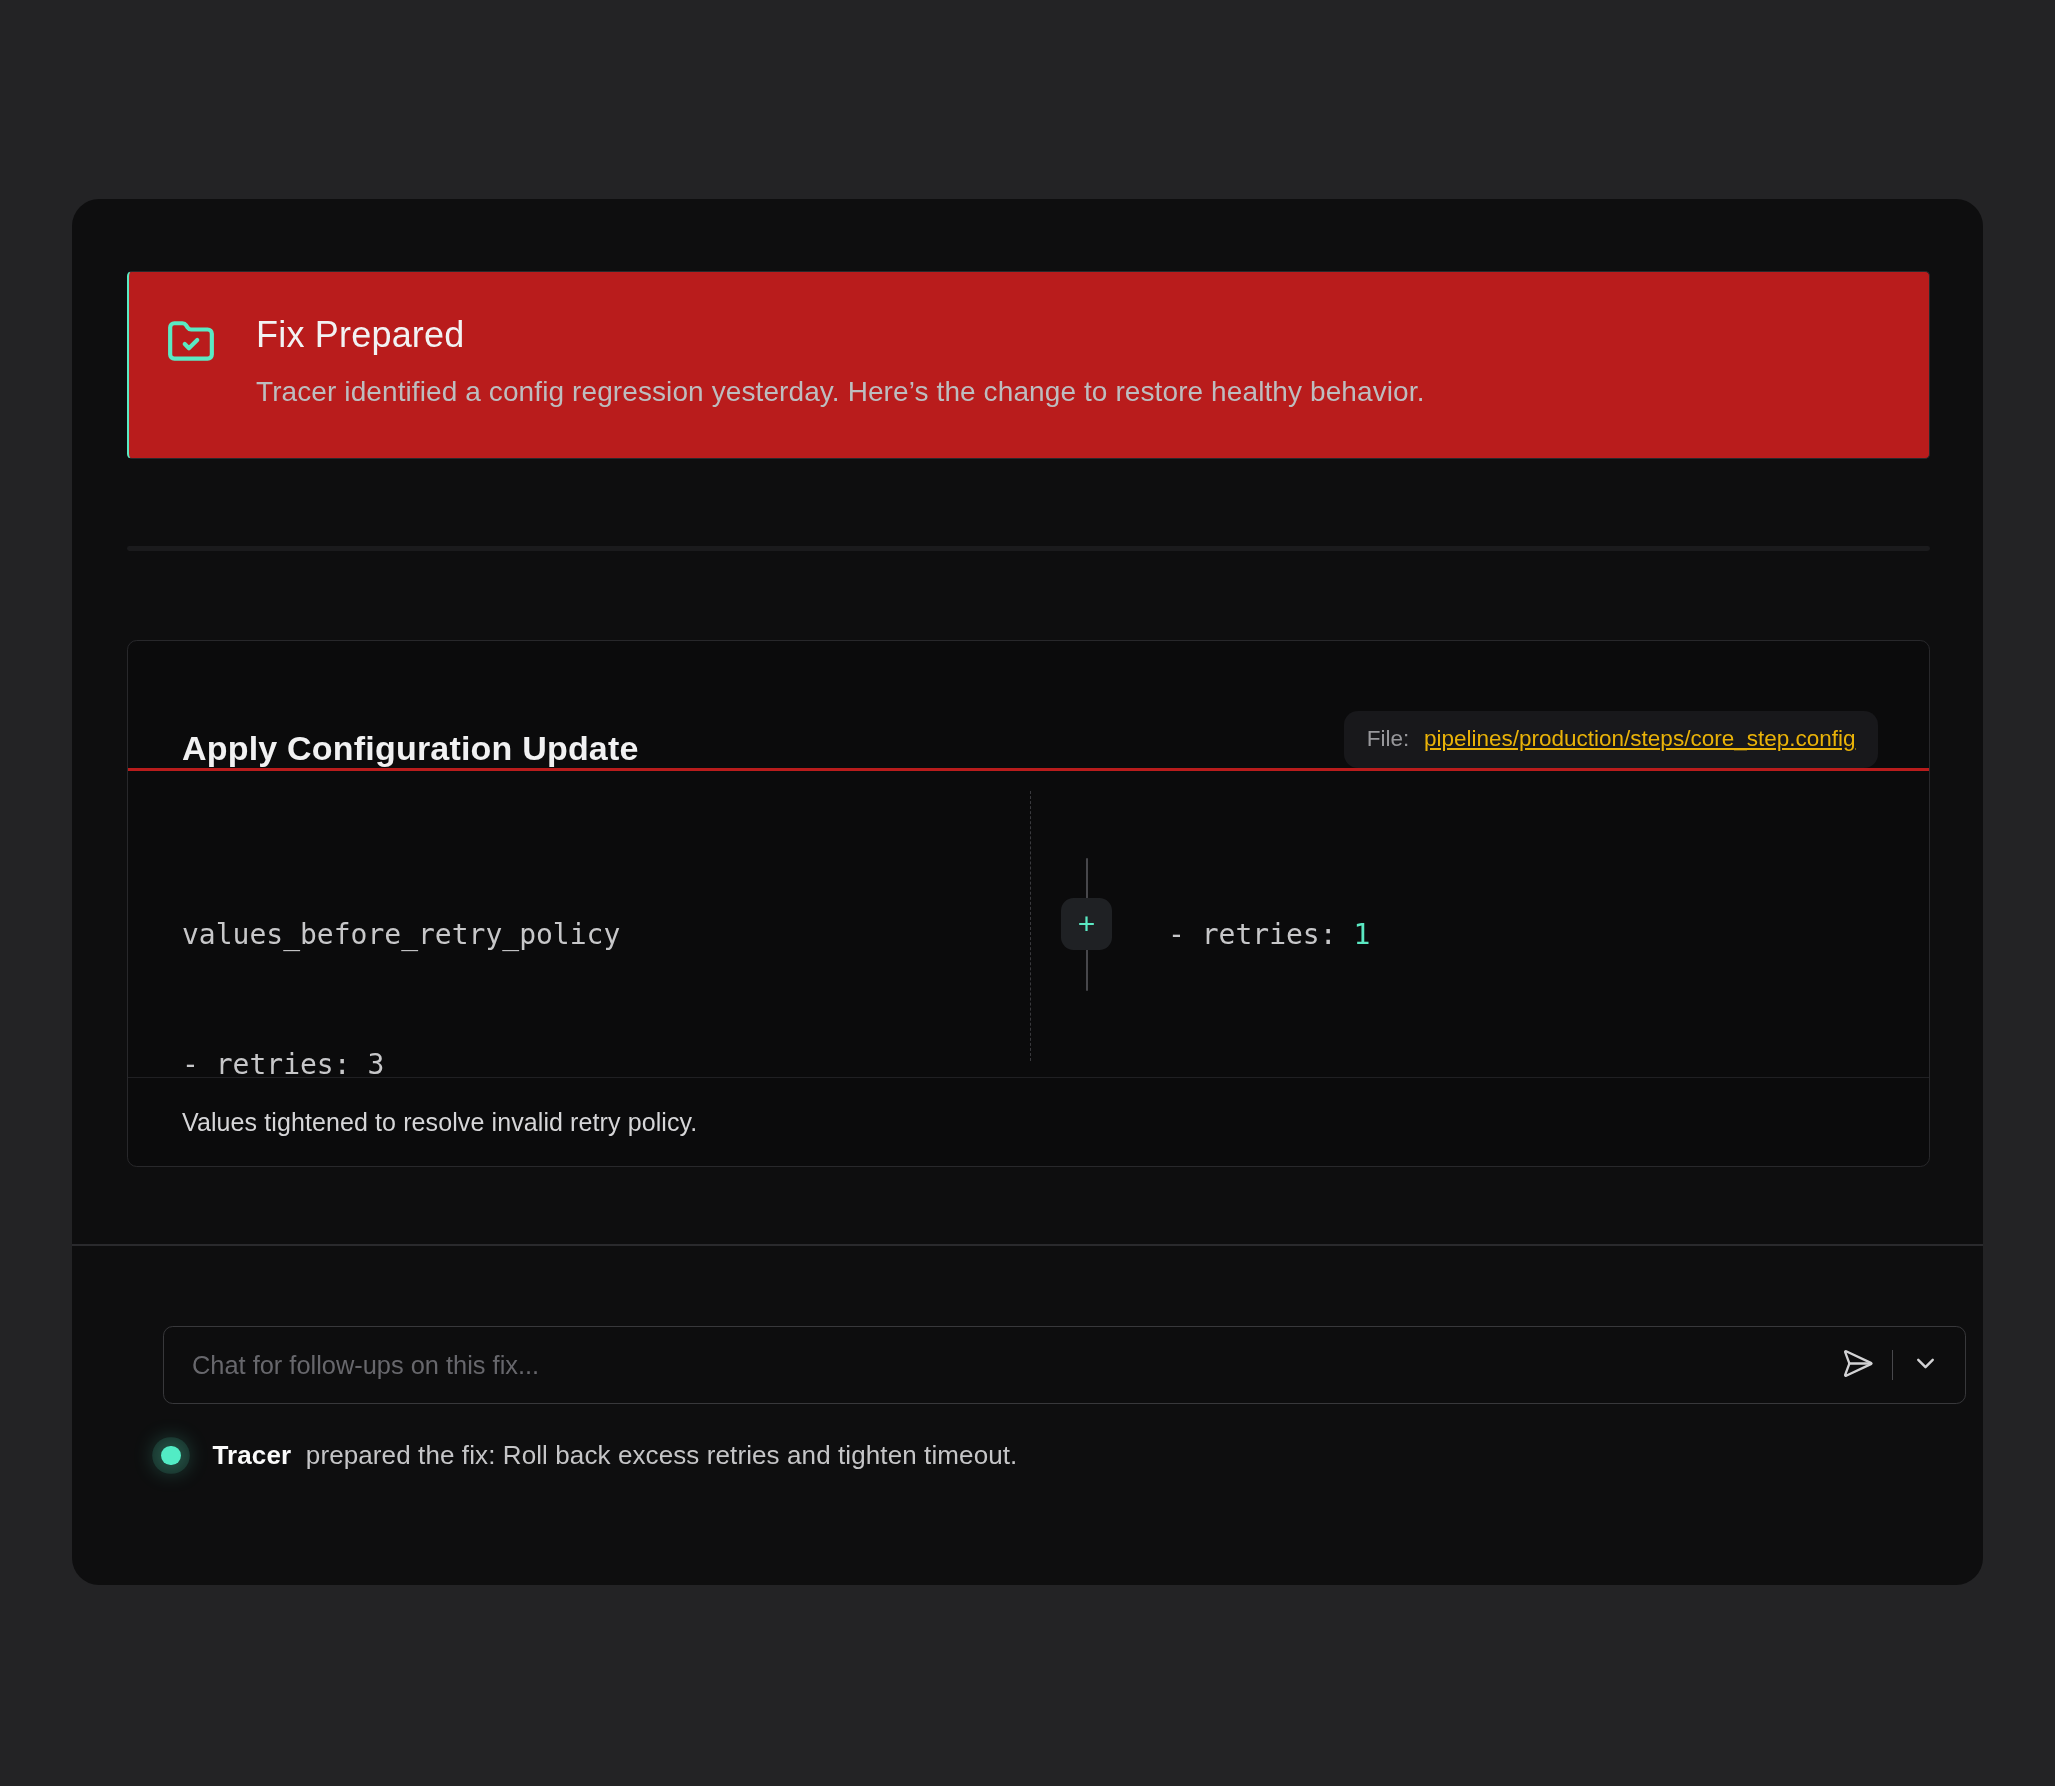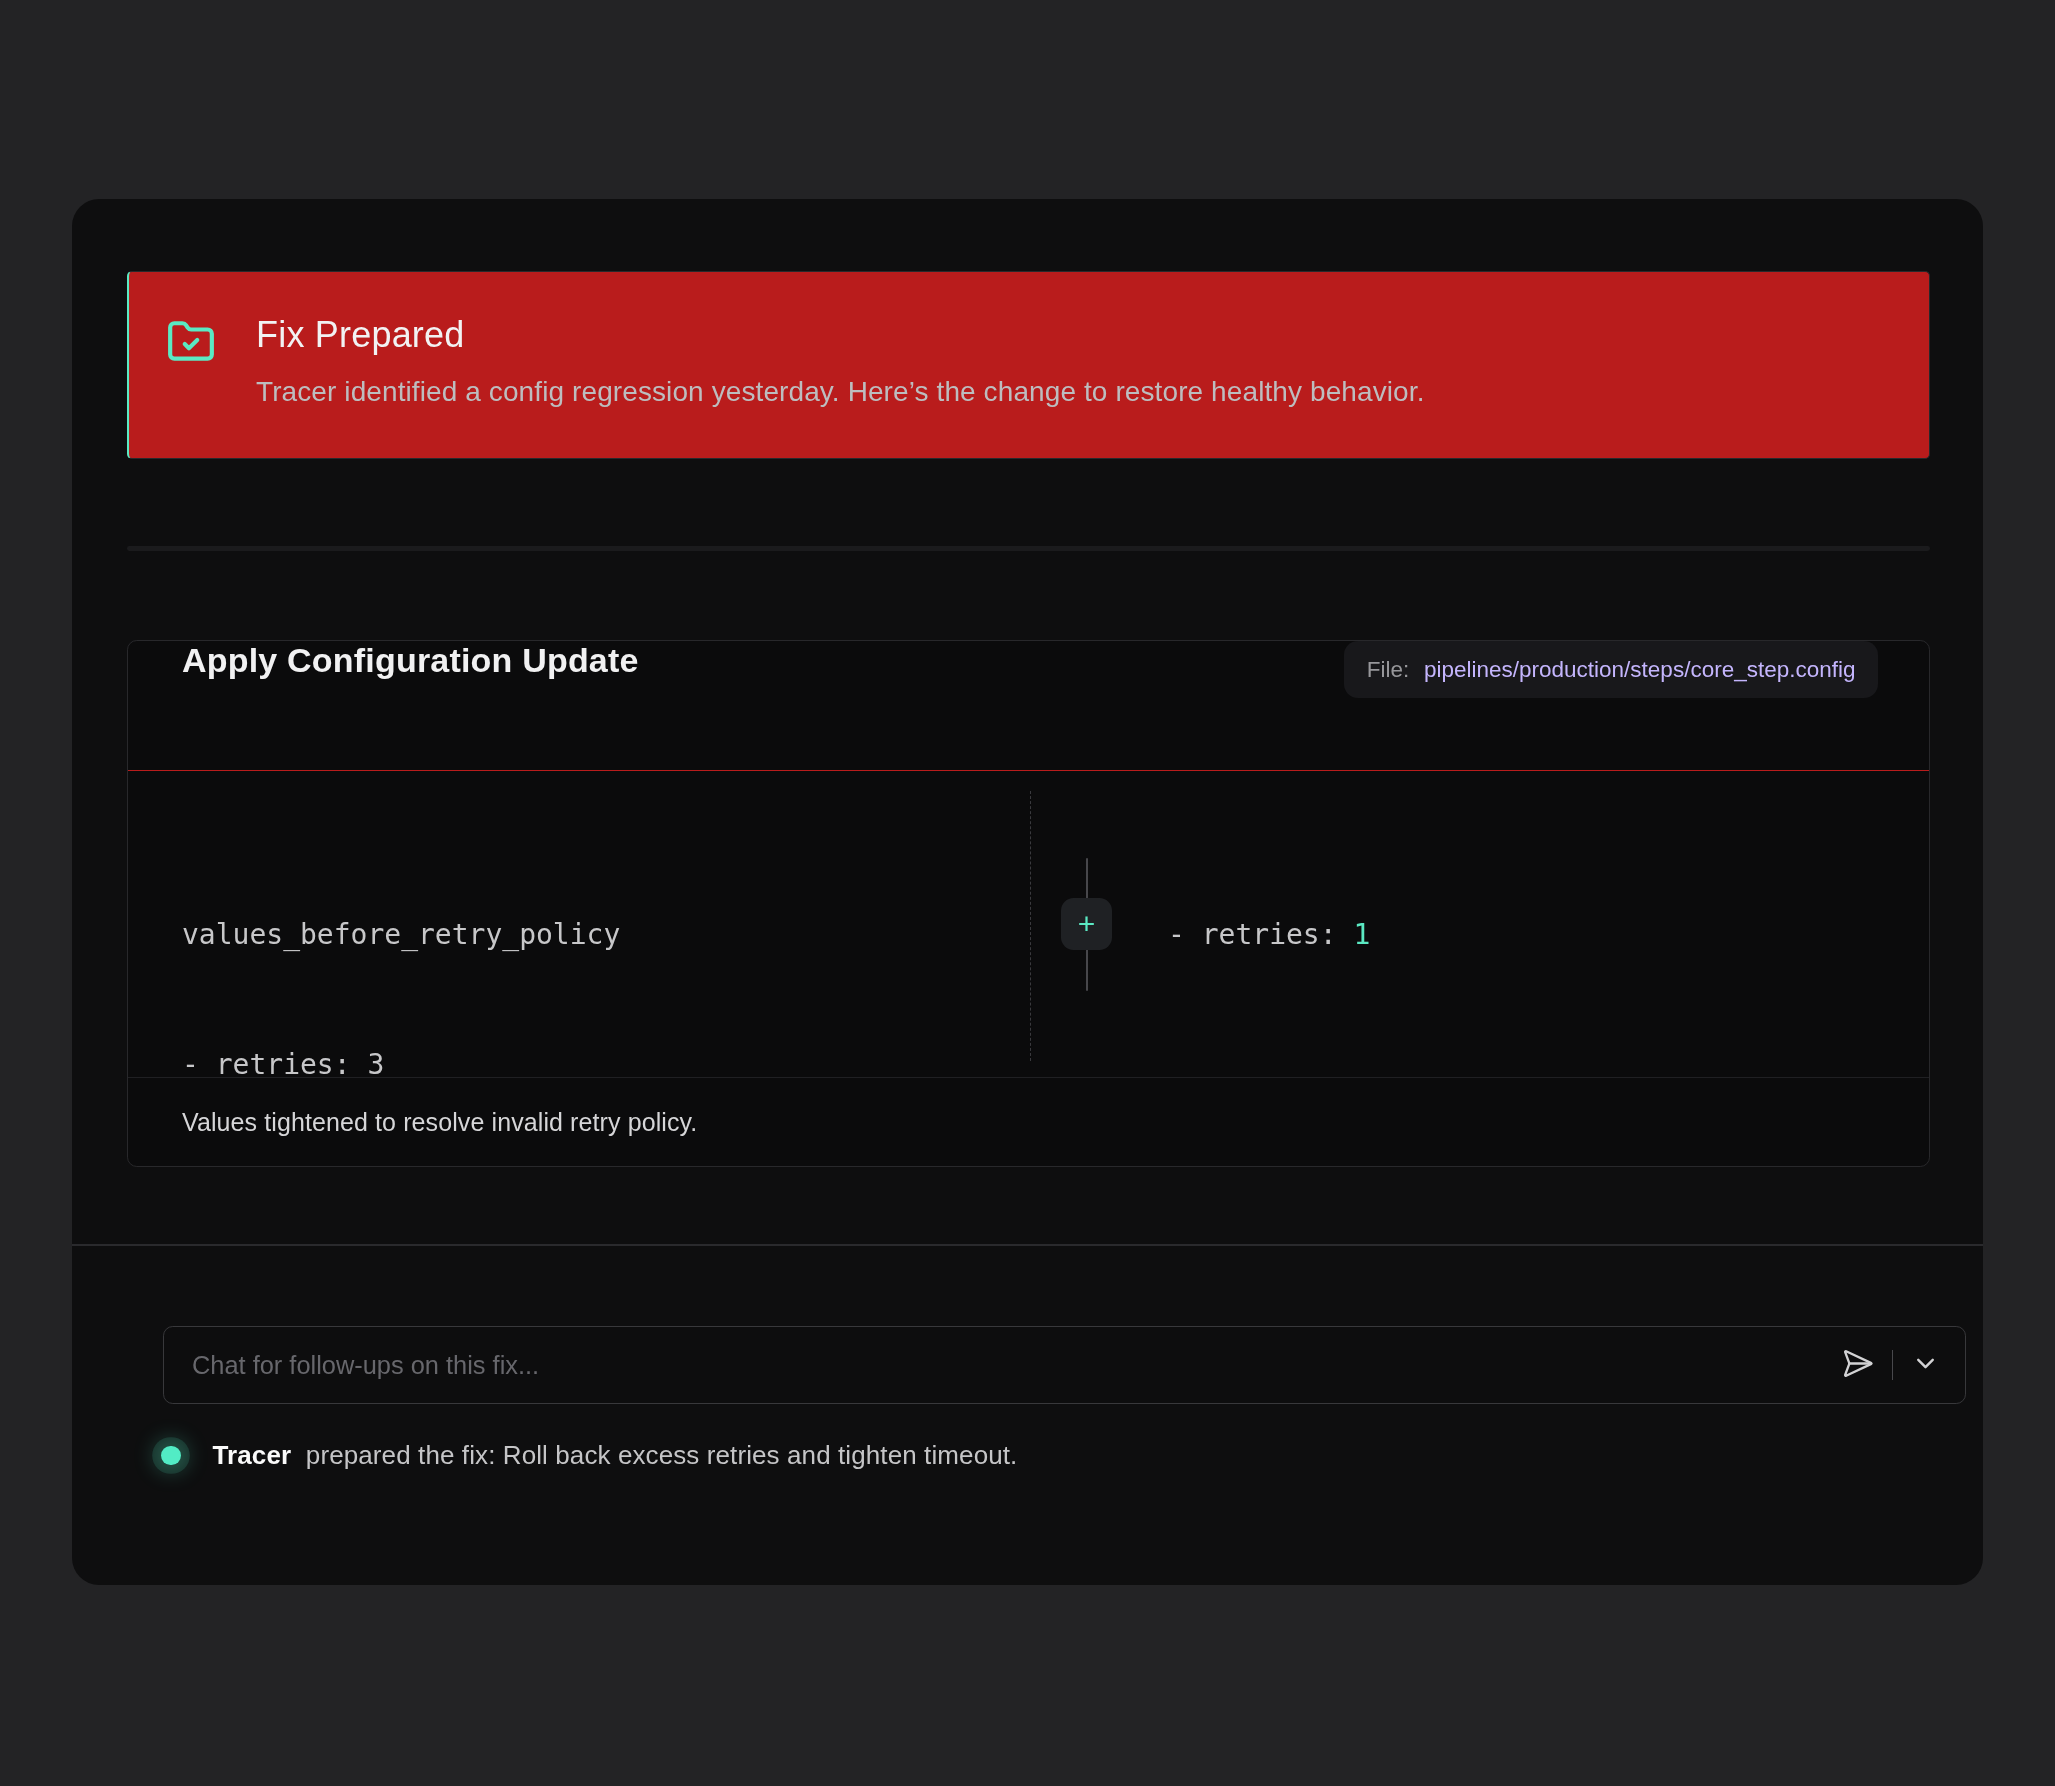--- a/index.html
+++ b/index.html
@@ -44,33 +44,33 @@
     position:absolute; left:55px; top:441px;
     width:1803px; height:527px;
     background:#0b0b0c;
     border:1px solid #28282b;
     border-radius:9.8px;
     display:flex; flex-direction:column;
     overflow:hidden;
   }
   .section-header {
     height:130px; flex:0 0 auto;
-    display:flex; align-items:flex-start; justify-content:space-between;
+    display:flex; align-items:flex-end; justify-content:space-between;
     padding:0 51px 0 54px;
-    border-bottom:1px solid #b91c1c;
+    border-bottom:3px solid #b91c1c;
   }
   .section-title { font-size:34px; font-weight:600; color:#f1f1f2; letter-spacing:0.2px; }
   .file-chip {
     background:#18181b; border-radius:14px;
     padding:15.6px 22.5px;
     display:flex; align-items:center; gap:14.7px;
     font-size:22.5px;
   }
   .file-chip .file-label { color:#97979b; }
-  .file-chip .file-path { color:#c4b5fd; }
+  .file-chip .file-path { color:#eab308;text-decoration:underline; }
   .diff { position:relative; flex:1 1 auto; font-family:"DejaVu Sans Mono", monospace; font-size:28px; color:#c7c7c9; }
   .code-block { position:absolute; top:66px; white-space:pre; }
   .code-before { left:54px; }
   .code-after  { left:1040px; }
   .code-line { height:64px; line-height:64px; white-space:pre; }
   .teal { color:#5BE9C3; }
   .dash-divider {
     position:absolute; left:902px; top:19.5px; height:270px; width:0;
     border-left:1.5px dashed #3a3a3e;
   }

